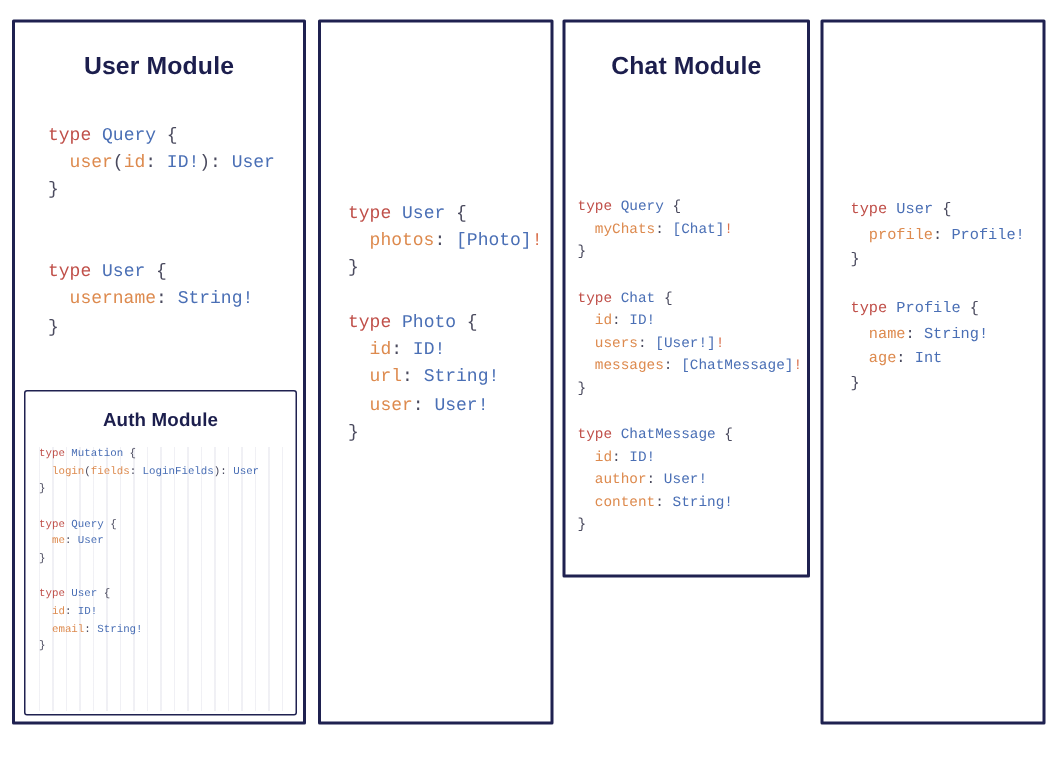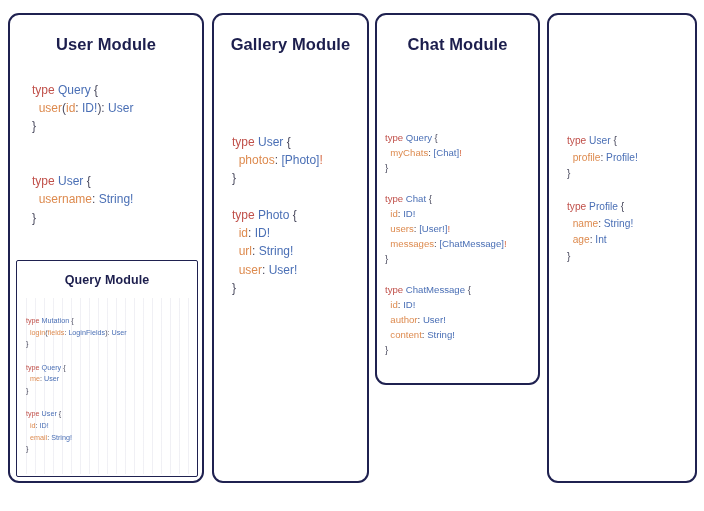--- a/index.html
+++ b/index.html
@@ -17,35 +17,35 @@
     position: relative;
     width: 704px;
     height: 511px;
     background: #ffffff;
   }
   .card {
     position: absolute;
     box-sizing: border-box;
     background: #ffffff;
     border: 2px solid #1f2150;
-    border-radius: 11px;
+    border-radius: 1px;
   }
   .card-title {
     text-align: center;
     font-weight: bold;
     color: #1c1e4d;
     letter-spacing: 0.1px;
   }
   .card > .card-title {
     font-size: 16.5px;
     margin-top: 20px;
     margin-bottom: 0;
   }
   .code {
-    font-family: Liberation Sans, sans-serif;
+    font-family: Liberation Mono, monospace;
     white-space: pre;
     color: #3b3b52;
     line-height: 1.52;
   }
   
   .kw   { color: #c0504a; }   
   .tn   { color: #4a6fb5; }   
   .fld  { color: #dd8a4e; }   
   .pn   { color: #4a4a5e; }   
   .bang { color: #d9704c; }
@@ -73,21 +73,20 @@
   }
   #card-auth .card-title {
     font-size: 12.5px;
     margin-top: 12px;
   }
   #auth-code {
     position: absolute;
     left: 9px; top: 37px;
     font-size: 7.2px;
     line-height: 1.62;
-    margin-top: 17px;
   }
   
   #auth-guides {
     position: absolute;
     left: 9px; top: 37px; right: 2px; bottom: 2px;
     background-image: repeating-linear-gradient(
       to right,
       rgba(120,120,160,0.11) 0px,
       rgba(120,120,160,0.11) 1px,
       rgba(0,0,0,0) 1px,
@@ -130,28 +129,27 @@
 </head>
 <body>
 
 <div id="board">
 
   <div class="card" id="card-user">
     <div class="card-title">User Module</div>
     <div class="code" id="user-code"><div><span class="kw">type </span><span class="tn">Query</span><span class="pn"> {</span></div><div><span class="fld">  user</span><span class="pn">(</span><span class="fld">id</span><span class="pn">: </span><span class="tn">ID!</span><span class="pn">): </span><span class="tn">User</span></div><div><span class="pn">}</span></div><div>&nbsp;</div><div>&nbsp;</div><div><span class="kw">type </span><span class="tn">User</span><span class="pn"> {</span></div><div><span class="fld">  username</span><span class="pn">: </span><span class="tn">String!</span></div><div><span class="pn">}</span></div></div>
 
     <div id="card-auth">
-      <div class="card-title">Query Module</div>
+      <div class="card-title">Auth Module</div>
       <div id="auth-guides"></div>
       <div class="code" id="auth-code"><div><span class="kw">type </span><span class="tn">Mutation</span><span class="pn"> {</span></div><div><span class="fld">  login</span><span class="pn">(</span><span class="fld">fields</span><span class="pn">: </span><span class="tn">LoginFields</span><span class="pn">): </span><span class="tn">User</span></div><div><span class="pn">}</span></div><div>&nbsp;</div><div><span class="kw">type </span><span class="tn">Query</span><span class="pn"> {</span></div><div><span class="fld">  me</span><span class="pn">: </span><span class="tn">User</span></div><div><span class="pn">}</span></div><div>&nbsp;</div><div><span class="kw">type </span><span class="tn">User</span><span class="pn"> {</span></div><div><span class="fld">  id</span><span class="pn">: </span><span class="tn">ID!</span></div><div><span class="fld">  email</span><span class="pn">: </span><span class="tn">String!</span></div><div><span class="pn">}</span></div></div>
     </div>
   </div>
 
   <div class="card" id="card-gallery">
-    <div class="card-title">Gallery Module</div>
     <div class="code" id="gallery-code"><div><span class="kw">type </span><span class="tn">User</span><span class="pn"> {</span></div><div><span class="fld">  photos</span><span class="pn">: </span><span class="tn">[Photo]</span><span class="bang">!</span></div><div><span class="pn">}</span></div><div>&nbsp;</div><div><span class="kw">type </span><span class="tn">Photo</span><span class="pn"> {</span></div><div><span class="fld">  id</span><span class="pn">: </span><span class="tn">ID!</span></div><div><span class="fld">  url</span><span class="pn">: </span><span class="tn">String!</span></div><div><span class="fld">  user</span><span class="pn">: </span><span class="tn">User!</span></div><div><span class="pn">}</span></div></div>
   </div>
 
   <div class="card" id="card-chat">
     <div class="card-title">Chat Module</div>
     <div class="code" id="chat-code"><div><span class="kw">type </span><span class="tn">Query</span><span class="pn"> {</span></div><div><span class="fld">  myChats</span><span class="pn">: </span><span class="tn">[Chat]</span><span class="bang">!</span></div><div><span class="pn">}</span></div><div>&nbsp;</div><div><span class="kw">type </span><span class="tn">Chat</span><span class="pn"> {</span></div><div><span class="fld">  id</span><span class="pn">: </span><span class="tn">ID!</span></div><div><span class="fld">  users</span><span class="pn">: </span><span class="tn">[User!]</span><span class="bang">!</span></div><div><span class="fld">  messages</span><span class="pn">: </span><span class="tn">[ChatMessage]</span><span class="bang">!</span></div><div><span class="pn">}</span></div><div>&nbsp;</div><div><span class="kw">type </span><span class="tn">ChatMessage</span><span class="pn"> {</span></div><div><span class="fld">  id</span><span class="pn">: </span><span class="tn">ID!</span></div><div><span class="fld">  author</span><span class="pn">: </span><span class="tn">User!</span></div><div><span class="fld">  content</span><span class="pn">: </span><span class="tn">String!</span></div><div><span class="pn">}</span></div></div>
   </div>
 
   <div class="card" id="card-profile">
     <div class="code" id="profile-code"><div><span class="kw">type </span><span class="tn">User</span><span class="pn"> {</span></div><div><span class="fld">  profile</span><span class="pn">: </span><span class="tn">Profile!</span></div><div><span class="pn">}</span></div><div>&nbsp;</div><div><span class="kw">type </span><span class="tn">Profile</span><span class="pn"> {</span></div><div><span class="fld">  name</span><span class="pn">: </span><span class="tn">String!</span></div><div><span class="fld">  age</span><span class="pn">: </span><span class="tn">Int</span></div><div><span class="pn">}</span></div></div>

